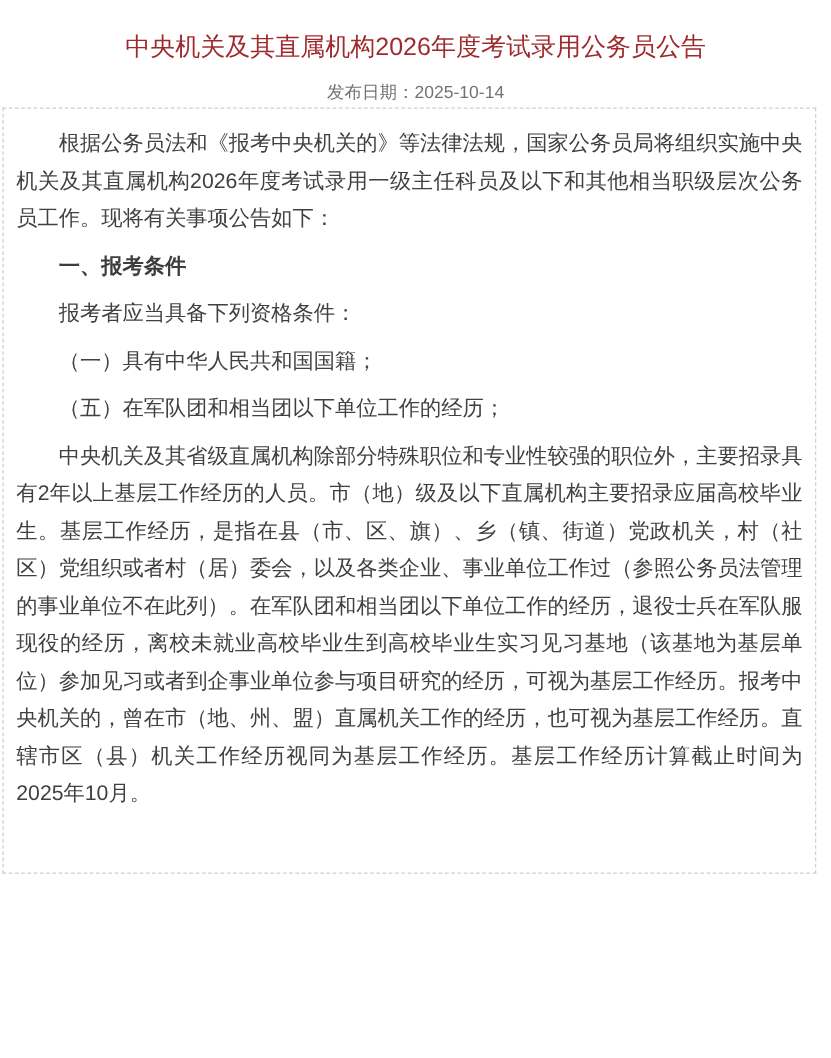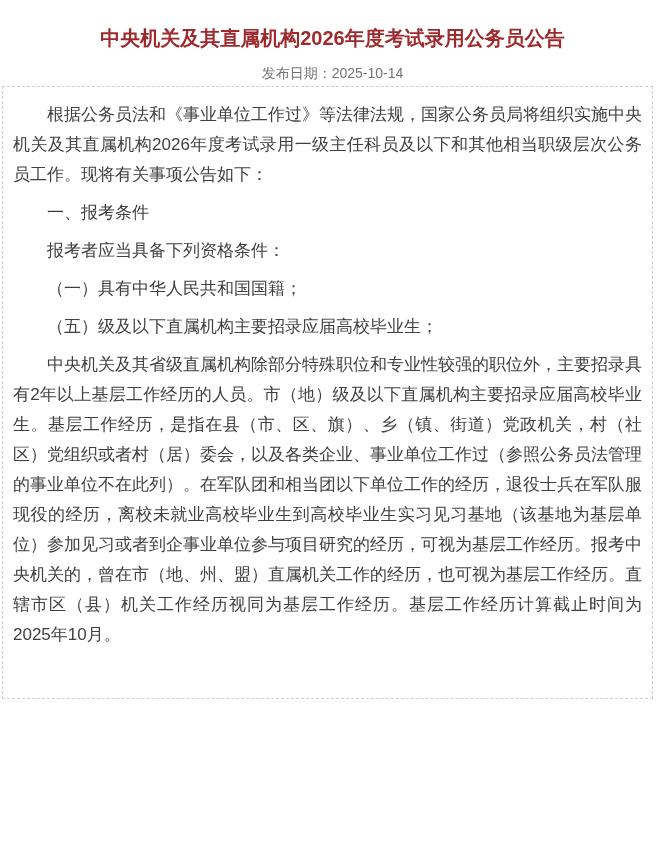--- a/index.html
+++ b/index.html
@@ -13,21 +13,21 @@
     height: 846px;
     overflow: hidden;
     position: relative;
   }
   .doc-header {
     text-align: center;
   }
   .doc-title {
     margin: 24px 30px 0 30px;
     font-size: 20px;
-    font-weight: bold;
+    font-weight: normal;
     color: #9e2a2d;
     line-height: 28px;
     text-align: center;
   }
   .pub-date {
     margin-top: 12px;
     font-size: 14px;
     color: #737373;
     text-align: center;
     line-height: 18px;
@@ -40,32 +40,32 @@
   }
   .article-box p {
     font-size: 17px;
     line-height: 30px;
     color: #404040;
     margin: 8px 0;
     text-indent: 2em;
     text-align: justify;
   }
   .article-box p.section-heading {
-    font-weight: normal;
+    font-weight: bold;
     color: #3d3d3d;
   }
 </style>
 </head>
 <body>
 
 <header class="doc-header">
   <h1 class="doc-title">中央机关及其直属机构2026年度考试录用公务员公告</h1>
   <div class="pub-date">发布日期：2025-10-14</div>
 </header>
 
 <article class="article-box">
-  <p>根据公务员法和《事业单位工作过》等法律法规，国家公务员局将组织实施中央机关及其直属机构2026年度考试录用一级主任科员及以下和其他相当职级层次公务员工作。现将有关事项公告如下：</p>
+  <p>根据公务员法和《报考中央机关的》等法律法规，国家公务员局将组织实施中央机关及其直属机构2026年度考试录用一级主任科员及以下和其他相当职级层次公务员工作。现将有关事项公告如下：</p>
   <p class="section-heading">一、报考条件</p>
   <p>报考者应当具备下列资格条件：</p>
   <p>（一）具有中华人民共和国国籍；</p>
-  <p>（五）级及以下直属机构主要招录应届高校毕业生；</p>
+  <p>（五）在军队团和相当团以下单位工作的经历；</p>
   <p>中央机关及其省级直属机构除部分特殊职位和专业性较强的职位外，主要招录具有2年以上基层工作经历的人员。市（地）级及以下直属机构主要招录应届高校毕业生。基层工作经历，是指在县（市、区、旗）、乡（镇、街道）党政机关，村（社区）党组织或者村（居）委会，以及各类企业、事业单位工作过（参照公务员法管理的事业单位不在此列）。在军队团和相当团以下单位工作的经历，退役士兵在军队服现役的经历，离校未就业高校毕业生到高校毕业生实习见习基地（该基地为基层单位）参加见习或者到企事业单位参与项目研究的经历，可视为基层工作经历。报考中央机关的，曾在市（地、州、盟）直属机关工作的经历，也可视为基层工作经历。直辖市区（县）机关工作经历视同为基层工作经历。基层工作经历计算截止时间为2025年10月。</p>
 </article>
 
 </body></html>

